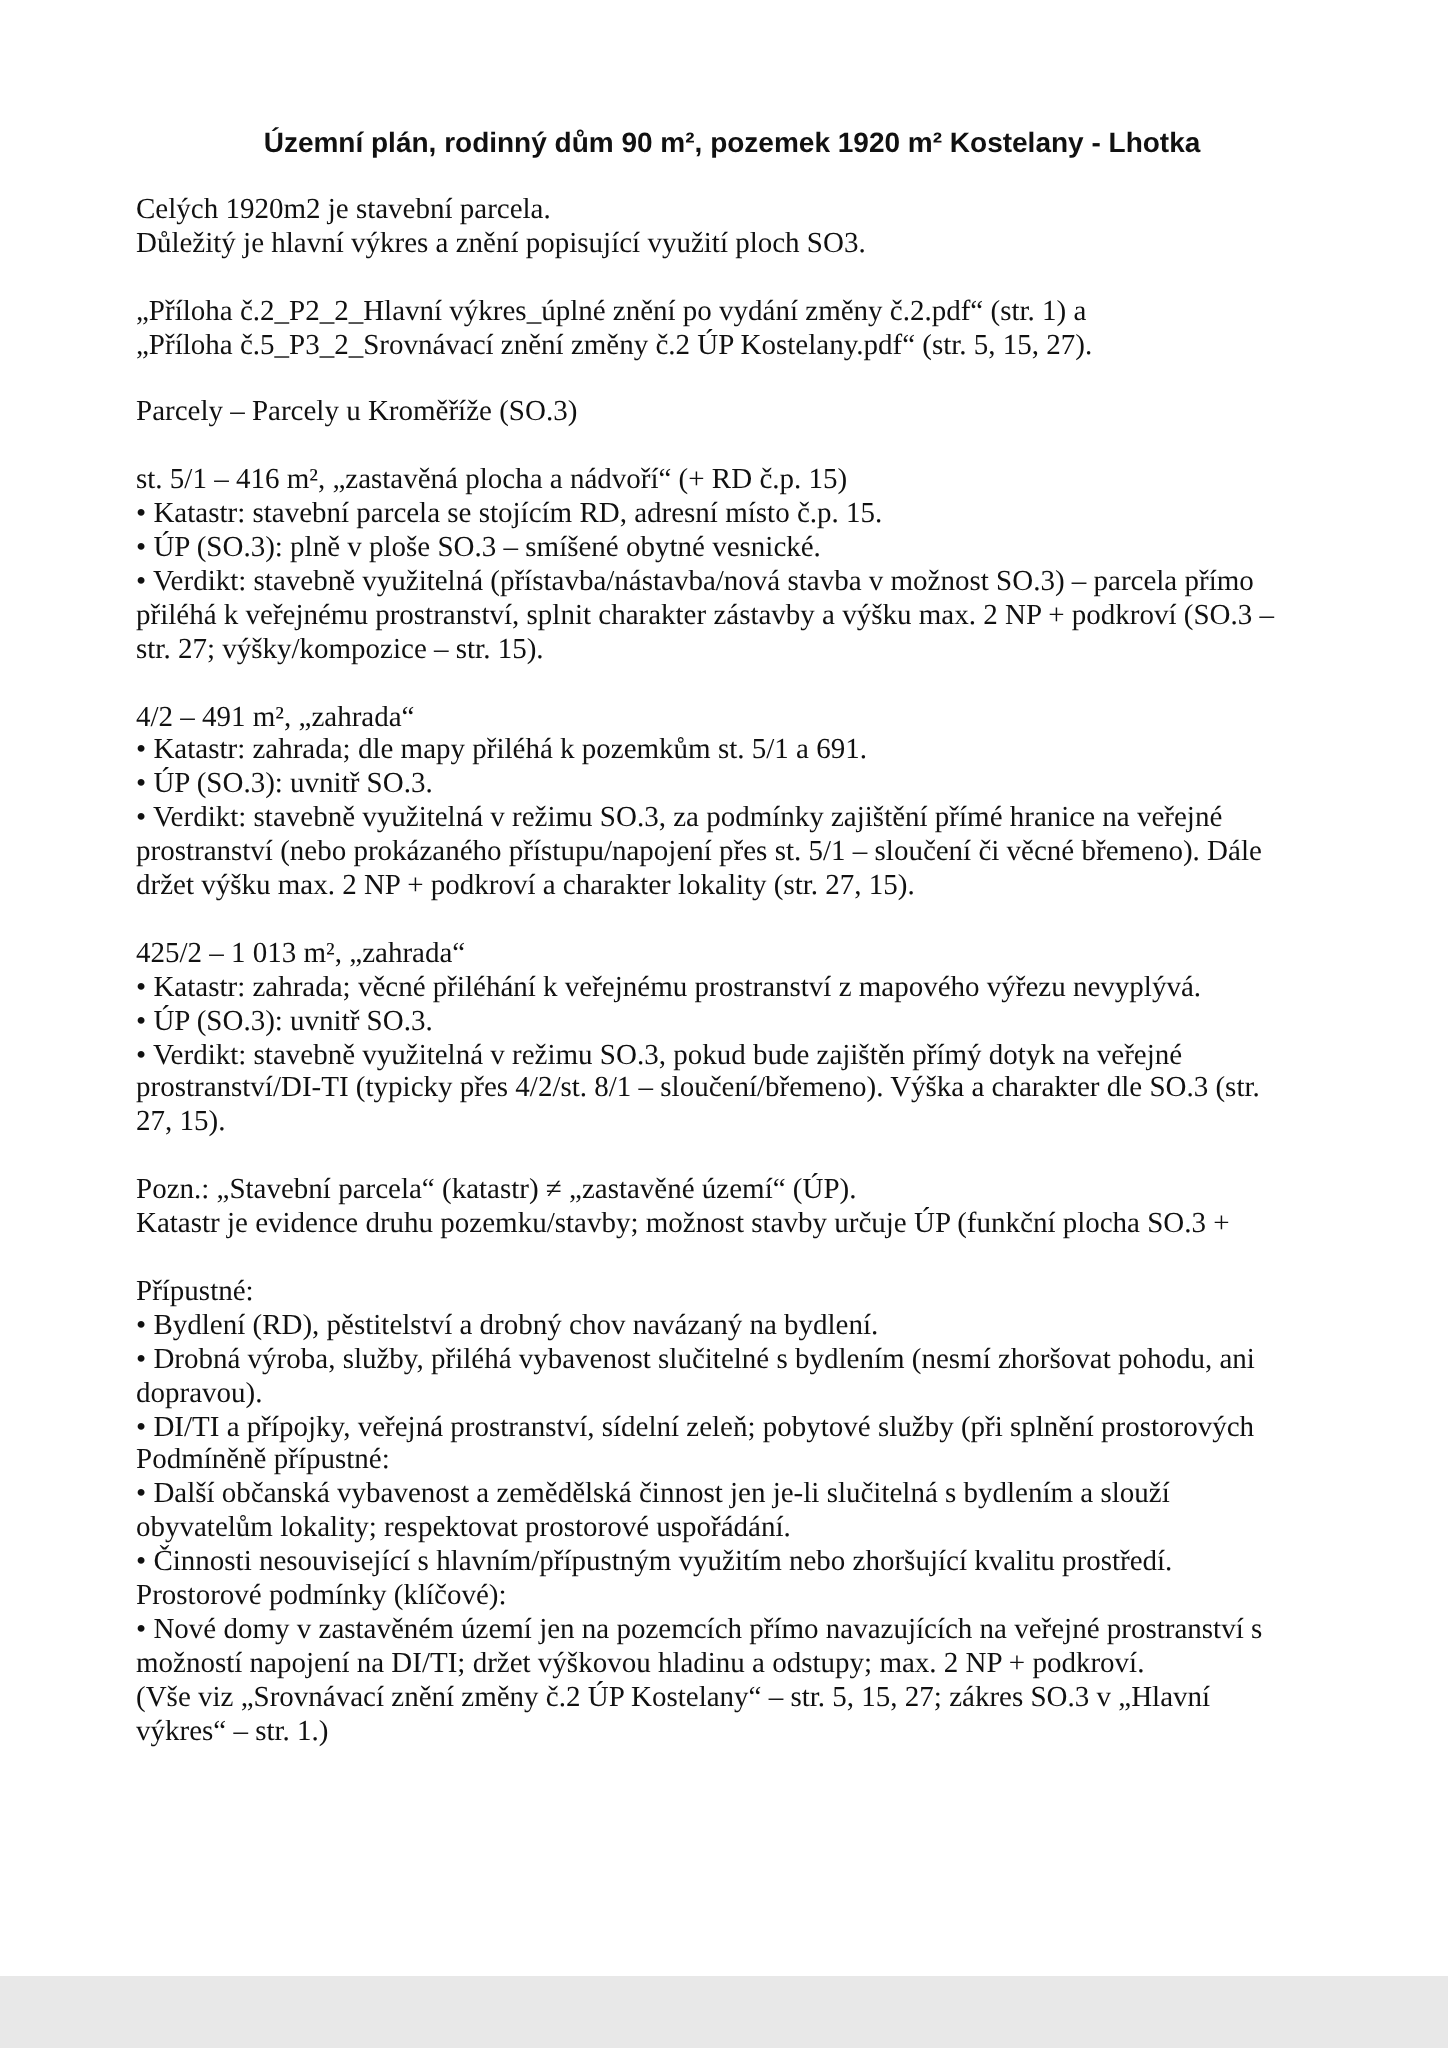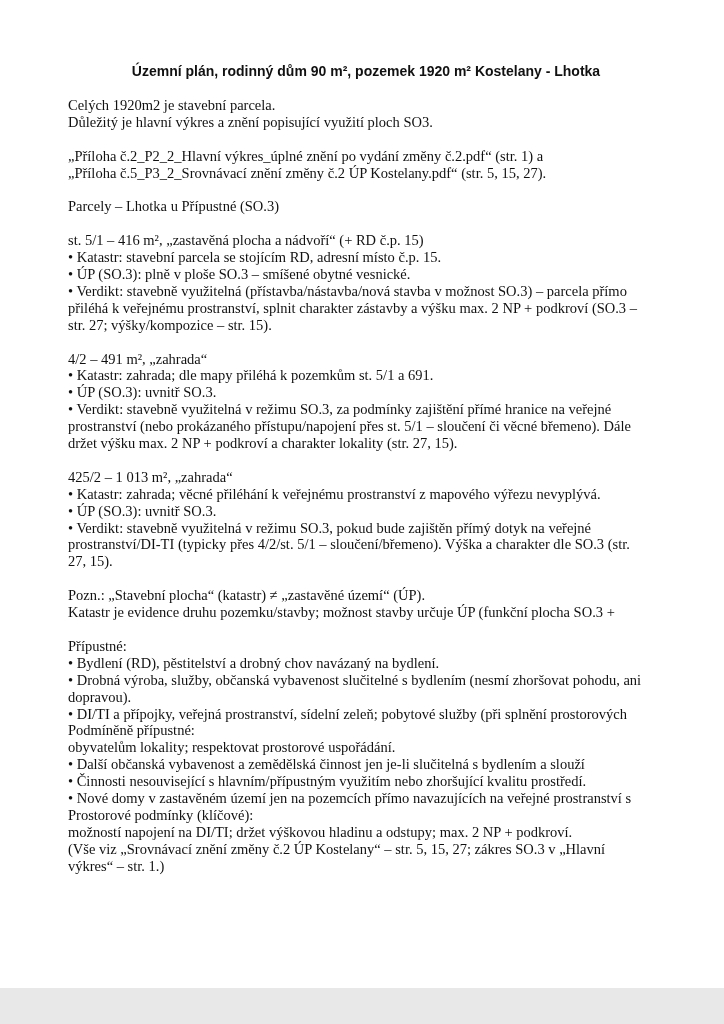--- a/index.html
+++ b/index.html
@@ -40,21 +40,21 @@
     <div class="ln">Celých 1920m2 je stavební parcela.</div>
     <div class="ln">Důležitý je hlavní výkres a znění popisující využití ploch SO3.</div>
   </section>
 
   <section class="block">
     <div class="ln">„Příloha č.2_P2_2_Hlavní výkres_úplné znění po vydání změny č.2.pdf“ (str. 1) a</div>
     <div class="ln">„Příloha č.5_P3_2_Srovnávací znění změny č.2 ÚP Kostelany.pdf“ (str. 5, 15, 27).</div>
   </section>
 
   <section class="block">
-    <div class="ln">Parcely – Lhotka u Přípustné (SO.3)</div>
+    <div class="ln">Parcely – Parcely u Kroměříže (SO.3)</div>
   </section>
 
   <section class="block">
     <div class="ln">st. 5/1 – 416 m², „zastavěná plocha a nádvoří“ (+ RD č.p. 15)</div>
     <div class="ln">• Katastr: stavební parcela se stojícím RD, adresní místo č.p. 15.</div>
     <div class="ln">• ÚP (SO.3): plně v ploše SO.3 – smíšené obytné vesnické.</div>
     <div class="ln">• Verdikt: stavebně využitelná (přístavba/nástavba/nová stavba v možnost SO.3) – parcela přímo</div>
     <div class="ln">přiléhá k veřejnému prostranství, splnit charakter zástavby a výšku max. 2 NP + podkroví (SO.3 –</div>
     <div class="ln">str. 27; výšky/kompozice – str. 15).</div>
   </section>
@@ -66,39 +66,39 @@
     <div class="ln">• Verdikt: stavebně využitelná v režimu SO.3, za podmínky zajištění přímé hranice na veřejné</div>
     <div class="ln">prostranství (nebo prokázaného přístupu/napojení přes st. 5/1 – sloučení či věcné břemeno). Dále</div>
     <div class="ln">držet výšku max. 2 NP + podkroví a charakter lokality (str. 27, 15).</div>
   </section>
 
   <section class="block">
     <div class="ln">425/2 – 1 013 m², „zahrada“</div>
     <div class="ln">• Katastr: zahrada; věcné přiléhání k veřejnému prostranství z mapového výřezu nevyplývá.</div>
     <div class="ln">• ÚP (SO.3): uvnitř SO.3.</div>
     <div class="ln">• Verdikt: stavebně využitelná v režimu SO.3, pokud bude zajištěn přímý dotyk na veřejné</div>
-    <div class="ln">prostranství/DI-TI (typicky přes 4/2/st. 5/1 – sloučení/břemeno). Výška a charakter dle SO.3 (str.</div>
+    <div class="ln">prostranství/DI-TI (typicky přes 4/2/st. 8/1 – sloučení/břemeno). Výška a charakter dle SO.3 (str.</div>
     <div class="ln">27, 15).</div>
   </section>
 
   <section class="block">
-    <div class="ln">Pozn.: „Stavební plocha“ (katastr) ≠ „zastavěné území“ (ÚP).</div>
+    <div class="ln">Pozn.: „Stavební parcela“ (katastr) ≠ „zastavěné území“ (ÚP).</div>
     <div class="ln">Katastr je evidence druhu pozemku/stavby; možnost stavby určuje ÚP (funkční plocha SO.3 +</div>
   </section>
 
   <section class="block">
     <div class="ln">Přípustné:</div>
     <div class="ln">• Bydlení (RD), pěstitelství a drobný chov navázaný na bydlení.</div>
-    <div class="ln">• Drobná výroba, služby, občanská vybavenost slučitelné s bydlením (nesmí zhoršovat pohodu, ani</div>
+    <div class="ln">• Drobná výroba, služby, přiléhá vybavenost slučitelné s bydlením (nesmí zhoršovat pohodu, ani</div>
     <div class="ln">dopravou).</div>
     <div class="ln">• DI/TI a přípojky, veřejná prostranství, sídelní zeleň; pobytové služby (při splnění prostorových</div>
     <div class="ln">Podmíněně přípustné:</div>
+    <div class="ln">• Další občanská vybavenost a zemědělská činnost jen je-li slučitelná s bydlením a slouží</div>
     <div class="ln">obyvatelům lokality; respektovat prostorové uspořádání.</div>
-    <div class="ln">• Další občanská vybavenost a zemědělská činnost jen je-li slučitelná s bydlením a slouží</div>
     <div class="ln">• Činnosti nesouvisející s hlavním/přípustným využitím nebo zhoršující kvalitu prostředí.</div>
+    <div class="ln">Prostorové podmínky (klíčové):</div>
     <div class="ln">• Nové domy v zastavěném území jen na pozemcích přímo navazujících na veřejné prostranství s</div>
-    <div class="ln">Prostorové podmínky (klíčové):</div>
     <div class="ln">možností napojení na DI/TI; držet výškovou hladinu a odstupy; max. 2 NP + podkroví.</div>
     <div class="ln">(Vše viz „Srovnávací znění změny č.2 ÚP Kostelany“ – str. 5, 15, 27; zákres SO.3 v „Hlavní</div>
     <div class="ln">výkres“ – str. 1.)</div>
   </section>
 
 </div>
 
 </body></html>

